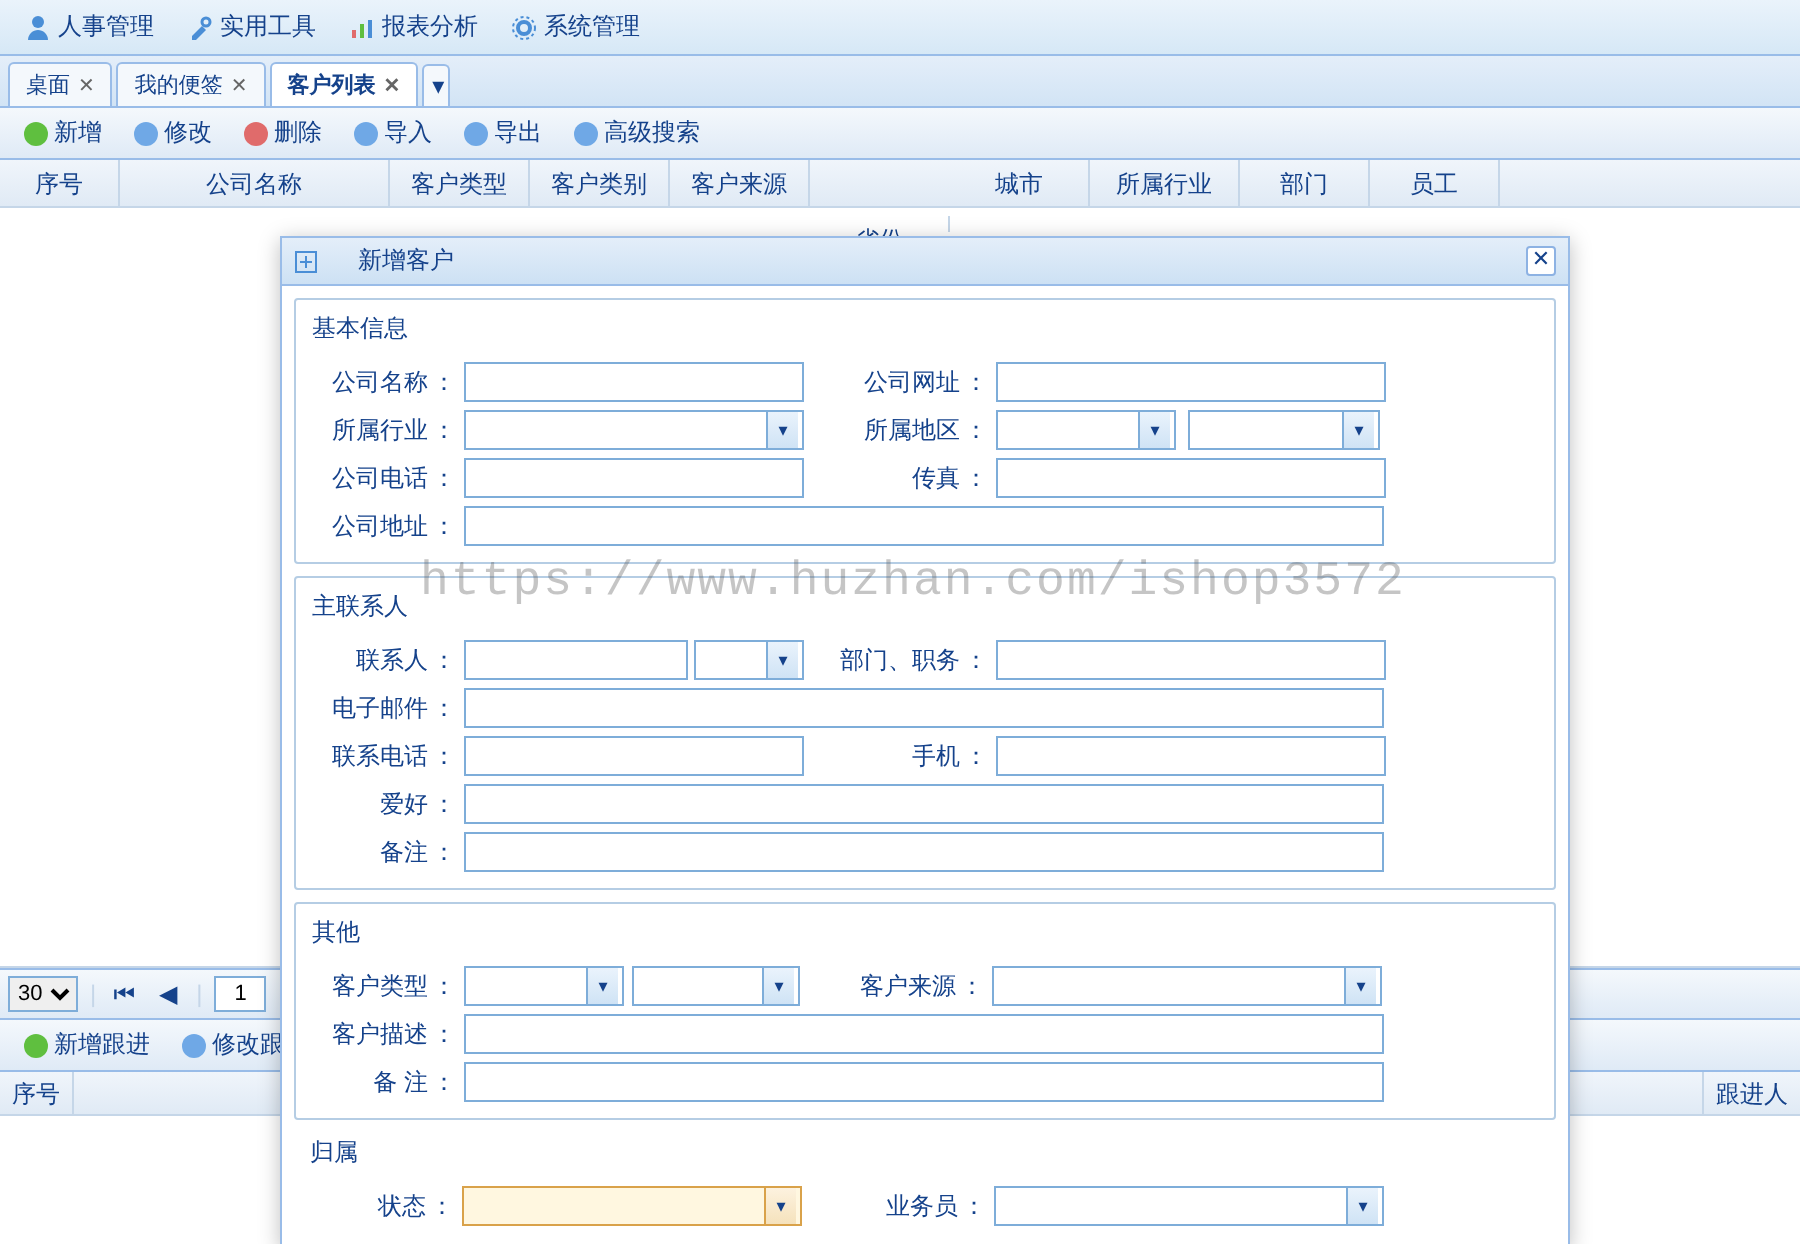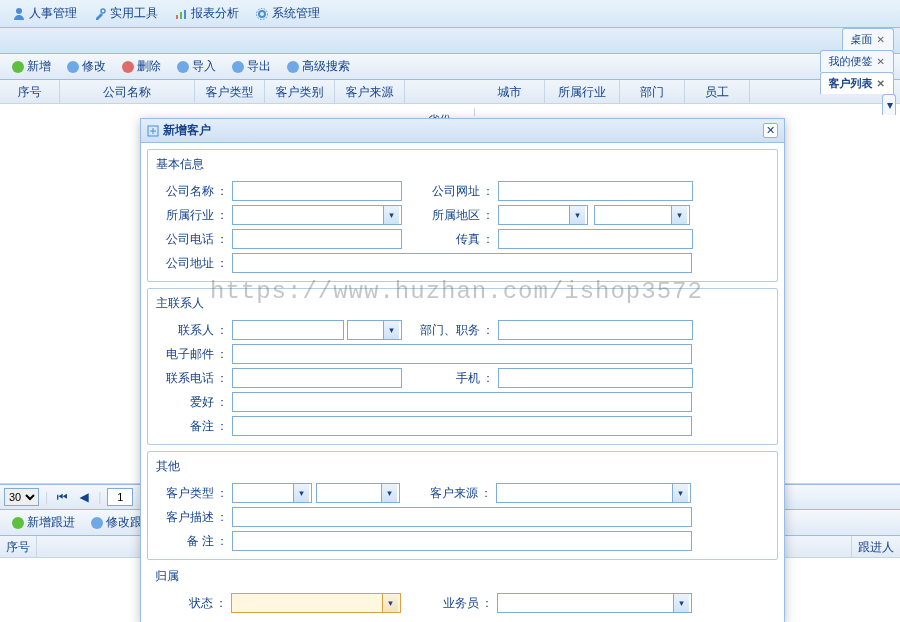--- a/index.html
+++ b/index.html
@@ -2,21 +2,21 @@
 <html><head>
 <meta charset="utf-8">
 <style>
 * { box-sizing: border-box; margin: 0; padding: 0; }
 body { font-family: Arial, "Microsoft YaHei", sans-serif; font-size: 12px; background: #fff; width: 900px; height: 622px; overflow: hidden; position: relative; }
 
 .topmenu { background: linear-gradient(#eaf3fb,#d6e8f6); height: 28px; border-bottom: 1px solid #99bce8; display: flex; align-items: center; padding: 0 4px; }
 .topmenu-item { display: flex; align-items: center; padding: 16px 8px; color: #15428b; cursor: pointer; height: 100%; text-align: center; }
 .topmenu-item .mi { width: 14px; height: 14px; margin-right: 3px; display: inline-block; }
 
-.tabbar { background: linear-gradient(#e4eef9,#d2e4f5); height: 26px; border-bottom: 1px solid #99bce8; display: flex; align-items: flex-end; padding: 0 4px; flex-direction: column; }
+.tabbar { background: linear-gradient(#e4eef9,#d2e4f5); height: 26px; border-bottom: 1px solid #99bce8; display: flex; align-items: flex-end; padding: 0 4px; }
 .tab { background: #f4f8fc; border: 1px solid #99bce8; border-bottom: none; border-radius: 3px 3px 0 0; padding: 3px 8px; margin-right: 2px; font-size: 11px; color: #15428b; display: flex; align-items: center; cursor: pointer; }
 .tab.active { background: #fff; font-weight: bold; }
 .tab .close { margin-left: 4px; font-size: 10px; color: #666; }
 .tab-add { width: 14px; text-align: center; color: #15428b; padding: 3px 4px; border: 1px solid #99bce8; border-bottom:none; border-radius:3px 3px 0 0; background:#f4f8fc; cursor:pointer;}
 
 .toolbar { background: linear-gradient(#f4f8fc,#dfeaf6); height: 26px; border-bottom: 1px solid #99bce8; display: flex; align-items: center; padding: 0 4px; }
 .tbtn { display: flex; align-items: center; padding: 0 8px; color: #15428b; cursor: pointer; height: 100%; }
 .tbtn .ti { width: 12px; height: 12px; margin-right: 3px; display: inline-block; border-radius: 6px; }
 
 .gridhead { background: linear-gradient(#f0f5fb,#e0eaf5); height: 24px; border-bottom: 1px solid #c5d6e8; display: flex; }
@@ -31,21 +31,21 @@
 
 .toolbar2 { background: linear-gradient(#f4f8fc,#dfeaf6); height: 26px; border-bottom: 1px solid #99bce8; display: flex; align-items: center; padding: 0 4px; }
 
 .gridhead2 { background: linear-gradient(#f0f5fb,#e0eaf5); height: 22px; display: flex; border-bottom: 1px solid #c5d6e8;}
 .gh2 { border-right: 1px solid #c5d6e8; padding: 3px 6px; color: #15428b; }
 .gh2.right { margin-left: auto; border-left: 1px solid #c5d6e8; border-right:none; }
 
 
 .dialog { position: absolute; left: 140px; top: 118px; width: 645px; background: #fff; border: 1px solid #99bce8; box-shadow: 0 2px 10px rgba(0,0,0,0.25); }
 .dlg-title { background: linear-gradient(#e4eef9,#cde1f4); height: 24px; display: flex; align-items: center; padding: 0 6px; border-bottom: 1px solid #99bce8; }
-.dlg-title .lbl { color: #15428b; font-weight: bold; flex: 1; display:flex; align-items:center; gap:4px;}
+.dlg-title .lbl { color: #15428b; font-weight: normal; flex: 1; display:flex; align-items:center; gap:20px;}
 .dlg-close { width: 15px; height: 15px; border: 1px solid #8db2e3; background: #fff; color: #15428b; font-size: 11px; text-align: center; line-height: 13px; cursor: pointer; border-radius:2px;}
 .dlg-body { padding: 6px; }
 .fieldset { border: 1px solid #b5cde4; border-radius: 2px; margin-bottom: 6px; padding: 4px 8px 8px 8px; }
 .legend { color: #15428b; font-weight: normal; font-size: 12px; padding: 2px 0 4px 0; }
 .row { display: flex; align-items: center; margin-top: 4px; }
 .flabel { width: 60px; text-align: right; color: #15428b; font-size: 12px; padding-right: 2px; }
 .colon { color: #15428b; padding: 0 4px 0 0; }
 .inp, .combo { border: 1px solid #7eadd9; height: 20px; background: #fff; font-size: 12px; padding: 0 2px; }
 .inp.warn { background: #fff7e0; border-color: #d9a24a; }
 .combo { display: flex; align-items: center; justify-content: flex-end; }

